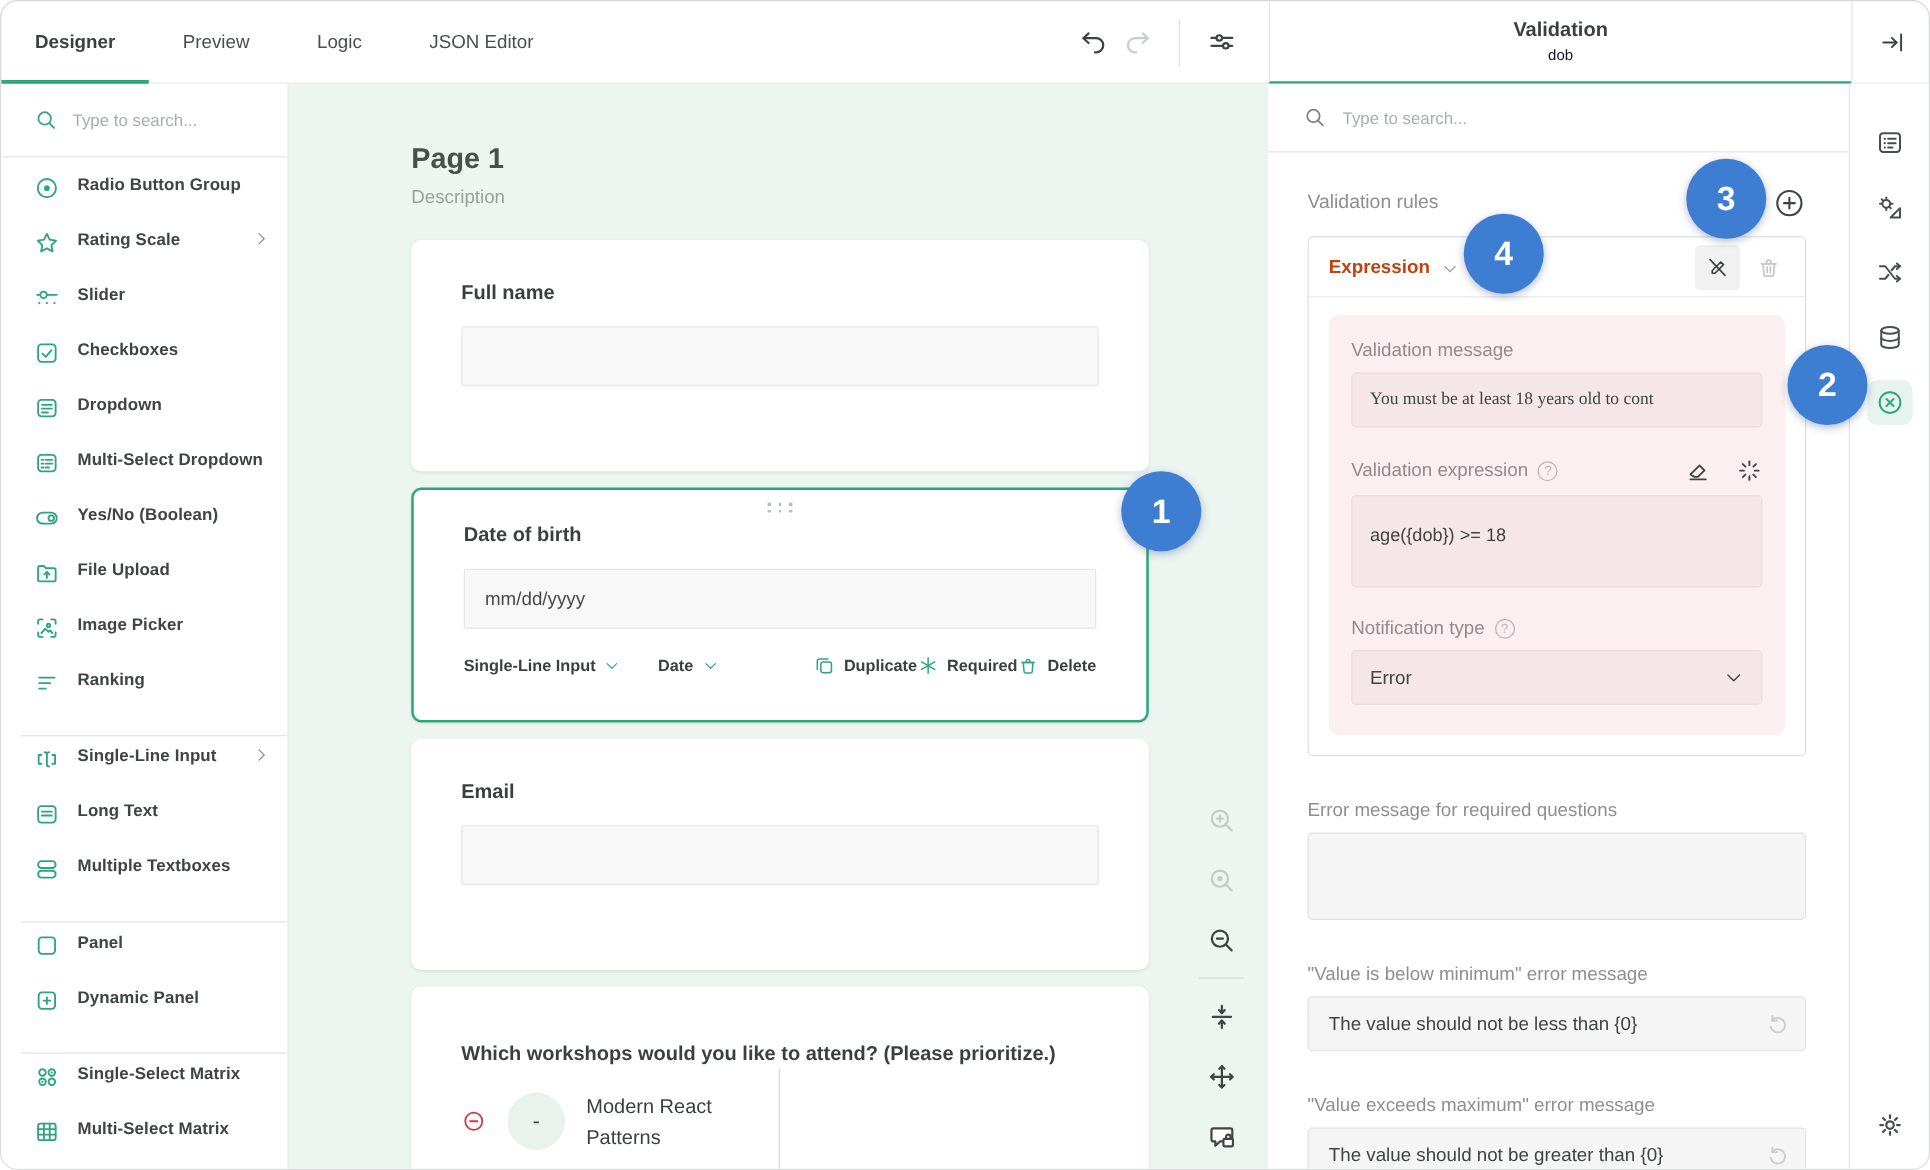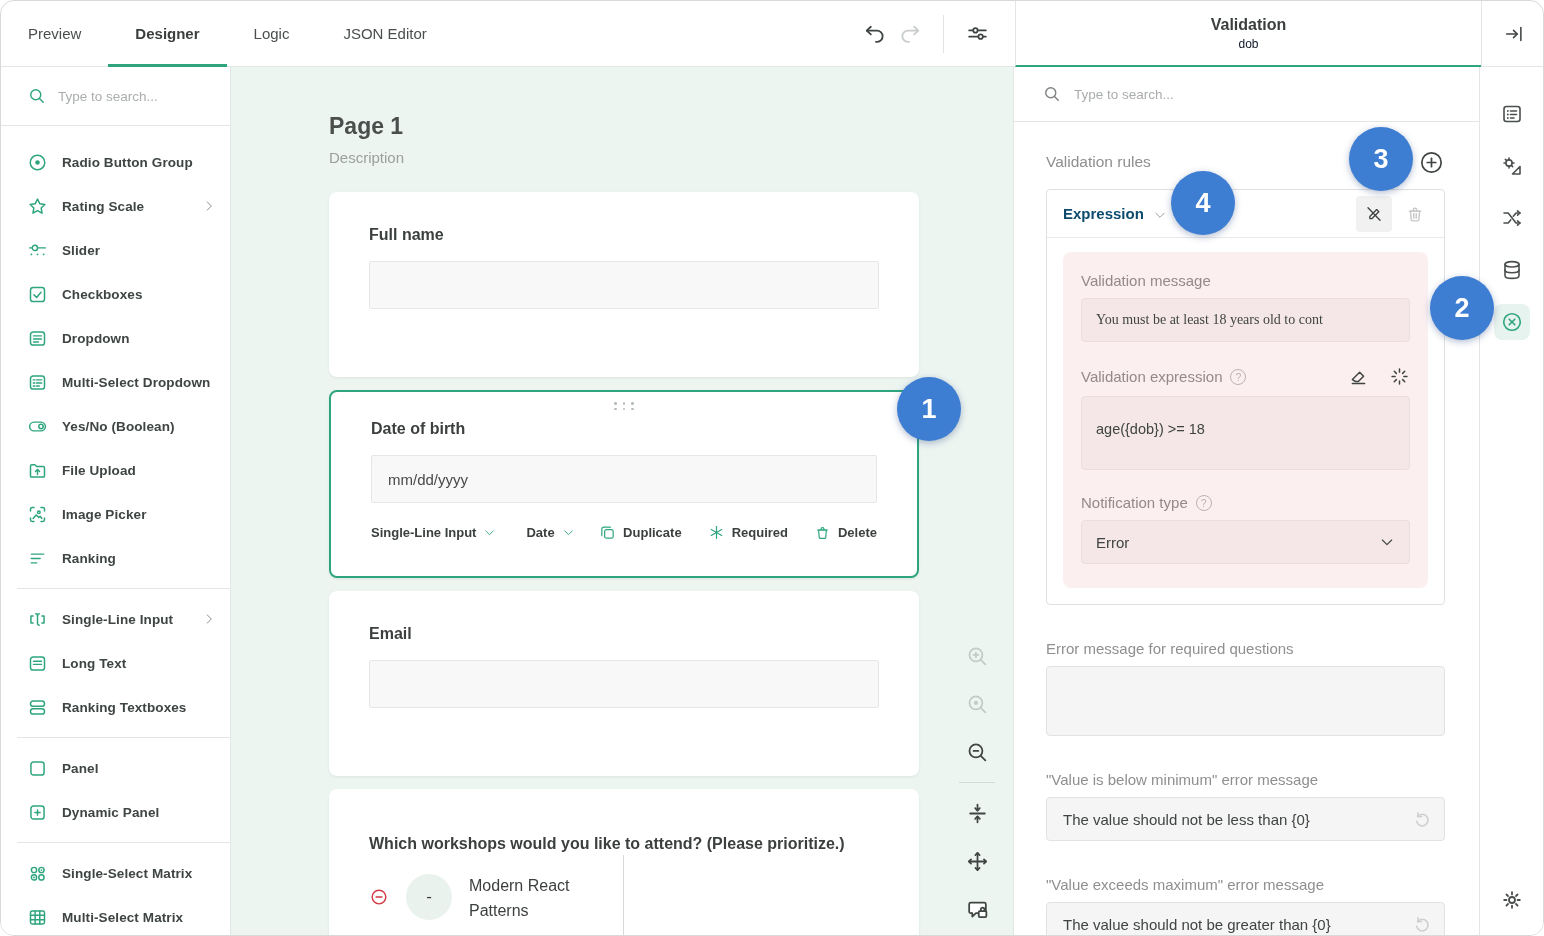--- a/index.html
+++ b/index.html
@@ -40,21 +40,21 @@
 
   
   .appbody{flex:1;display:flex;min-height:0}
 
   
   .toolbox{width:230px;flex:none;border-right:1px solid var(--border);overflow:hidden;background:#fff}
   .search-row{height:59px;border-bottom:1px solid var(--border);display:flex;align-items:center;gap:11px;padding:0 18px 0 26px}
   .search-row input{border:none;outline:none;background:transparent;font-size:13.5px;color:#555;width:100%;font-family:inherit}
   .search-row input::placeholder{color:#a9aeac}
   .tb-list{padding-top:14px}
-  .tb-item{height:44px;display:flex;align-items:center;gap:14px;padding:0 14px 0 26px;font-size:13.5px;font-weight:700;color:#3e4543;cursor:grab;letter-spacing:.1px}
+  .tb-item{height:44px;display:flex;align-items:flex-start;gap:14px;padding:0 14px 0 26px;font-size:13.5px;font-weight:700;color:#3e4543;cursor:grab;letter-spacing:.1px}
   .tb-ic{color:var(--accent);display:flex;flex:none}
   .tb-chevron{margin-left:auto;color:#8a8f8d;display:flex}
   .tb-divider{height:1px;background:var(--border);margin:8px 0 8px 16px}
 
   
   .canvas{flex:1;background:var(--canvas);position:relative;overflow:hidden;padding:46px 0 0 98px}
   .page-title{font-size:23px;font-weight:700;color:#4a4f4d}
   .page-desc{font-size:15px;color:#9aa19d;margin-top:9px}
   .cards{width:590px;margin-top:26px;display:flex;flex-direction:column;gap:13px}
   .qcard{background:#fff;border-radius:8px;box-shadow:0 1px 3px rgba(0,0,0,.07);padding:34px 40px 0;position:relative}
@@ -63,21 +63,21 @@
   .q-input{margin-top:17px;height:48px;width:100%;background:#f8f8f8;border:1px solid #e6e6e6;border-radius:2px;
     font-size:15px;color:#4a4a4a;padding:0 16px;font-family:inherit;outline:none}
   .q-dob{height:188px;border:2px solid var(--accent);padding-top:10px}
   .drag-dots{width:22px;margin:0 auto 10px;display:grid;grid-template-columns:repeat(3,1fr);grid-gap:3px;justify-items:center;cursor:grab}
   .drag-dots i{width:2.6px;height:2.6px;border-radius:50%;background:#b4bfba}
   .q-footer{margin-top:21px;display:flex;align-items:center;font-size:13px;font-weight:700;color:#3b403e}
   .qf-btn{display:flex;align-items:center;gap:7px;cursor:pointer}
   .qf-btn .chev{color:var(--accent);display:flex}
   .qf-btn .gic{color:var(--accent);display:flex}
   .qf-left{display:flex;align-items:center;gap:30px}
-  .qf-right{margin-left:auto;display:flex;align-items:center;gap:26px}
+  .qf-right{margin-left:auto;display:flex;align-items:center;}
   .q-ws{height:240px;padding-top:46px}
   .rank-row{margin-top:21px;display:flex;align-items:flex-start;gap:17px}
   .rank-remove{color:#d23a44;display:flex;margin-top:13px;cursor:pointer}
   .rank-index{width:46px;height:46px;border-radius:50%;background:#eaf2ee;display:flex;align-items:center;justify-content:center;
     font-size:17px;color:#3b403e;flex:none}
   .rank-text{font-size:16px;color:#3b403e;line-height:1.55;width:120px}
   .ws-divider{position:absolute;left:294px;top:66px;bottom:0;width:1px;background:#d8d8d8}
 
   
   .zoombar{position:absolute;right:17px;bottom:8px;width:38px;display:flex;flex-direction:column;align-items:center;gap:12px}
@@ -88,21 +88,21 @@
   
   .props{width:466px;flex:none;border-left:1px solid var(--border);display:flex;flex-direction:column;overflow:hidden;background:#fff}
   .props-search{height:55px;flex:none;border-bottom:1px solid var(--border);display:flex;align-items:center;gap:12px;padding:0 28px;color:#7e8280}
   .props-search input{border:none;outline:none;background:transparent;font-size:13.5px;color:#555;width:100%;font-family:inherit}
   .props-search input::placeholder{color:#a9aeac}
   .props-scroll{flex:1;overflow:hidden;padding:24px 34px 0 32px}
   .rules-row{display:flex;align-items:center;justify-content:space-between;height:32px}
   .rules-label{font-size:15.5px;color:#8f8f8f}
   .rule-box{margin-top:11px;border:1px solid #e0e0e0;border-radius:4px;background:#fff}
   .rule-head{height:48px;display:flex;align-items:center;padding:0 12px 0 16px;border-bottom:1px solid #e9e9e9}
-  .rule-type{display:flex;align-items:flex-end;gap:9px;font-size:15px;font-weight:700;color:#0c4a6e;cursor:pointer}
+  .rule-type{display:flex;align-items:flex-end;gap:9px;font-size:15px;font-weight:700;color:#c2410c;cursor:pointer}
   .rule-type .chev{color:#9b9b9b;display:flex}
   .pencil-btn{margin-left:auto;width:36px;height:36px;border-radius:4px;background:#f1f1f1;display:flex;align-items:center;justify-content:center;color:#3f4442;cursor:pointer}
   .trash-btn{width:34px;height:34px;display:flex;align-items:center;justify-content:center;color:#c7c7c7;margin-left:6px;cursor:pointer}
   .rule-body{padding:14px 16px 16px}
   .pink{background:var(--pink);border-radius:8px;padding:20px 18px 24px}
   .plabel{font-size:15px;color:#96898b;display:flex;align-items:center;gap:8px}
   .plabel-row{display:flex;align-items:center;margin-top:24px}
   .plabel-icons{margin-left:auto;display:flex;gap:20px;color:#3f4442}
   .plabel-icons span{display:flex;cursor:pointer}
   .pfield{margin-top:9px;width:100%;height:44px;background:var(--pink-field);border:1px solid var(--pink-border);border-radius:4px;
@@ -135,22 +135,22 @@
 
   svg.ic{fill:none;stroke:currentColor;stroke-width:1.7;stroke-linecap:round;stroke-linejoin:round}
 </style>
 </head>
 <body>
 
 <div class="window">
 
   <div class="topbar">
     <div class="tb-left">
+      <div class="tab active">Designer</div>
       <div class="tab">Preview</div>
-      <div class="tab active">Designer</div>
       <div class="tab">Logic</div>
       <div class="tab">JSON Editor</div>
       <div class="tb-actions">
         <button class="icon-btn">
           <svg class="ic" width="25" height="25" viewBox="0 0 24 24">
               <path d="M8.5 5.5L4.5 9.2l4 3.7"></path>
               <path d="M4.8 9.2h9.4a5.4 5.4 0 0 1 .4 10.8h-1.2"></path>
             </svg>
         </button>
         <button class="icon-btn disabled">
@@ -338,21 +338,21 @@
             </span>
           <span>Long Text</span>
         </div>
         <div class="tb-item">
           <span class="tb-ic">
               <svg class="ic" width="21" height="21" viewBox="0 0 24 24">
                 <rect x="4" y="4.5" width="16" height="6.2" rx="3"></rect>
                 <rect x="4" y="13.3" width="16" height="6.2" rx="3"></rect>
               </svg>
             </span>
-          <span>Ranking Textboxes</span>
+          <span>Multiple Textboxes</span>
         </div>
 
         <div class="tb-divider"></div>
 
         <div class="tb-item">
           <span class="tb-ic">
               <svg class="ic" width="21" height="21" viewBox="0 0 24 24">
                 <rect x="4.5" y="4.5" width="15" height="15" rx="3"></rect>
               </svg>
             </span>

